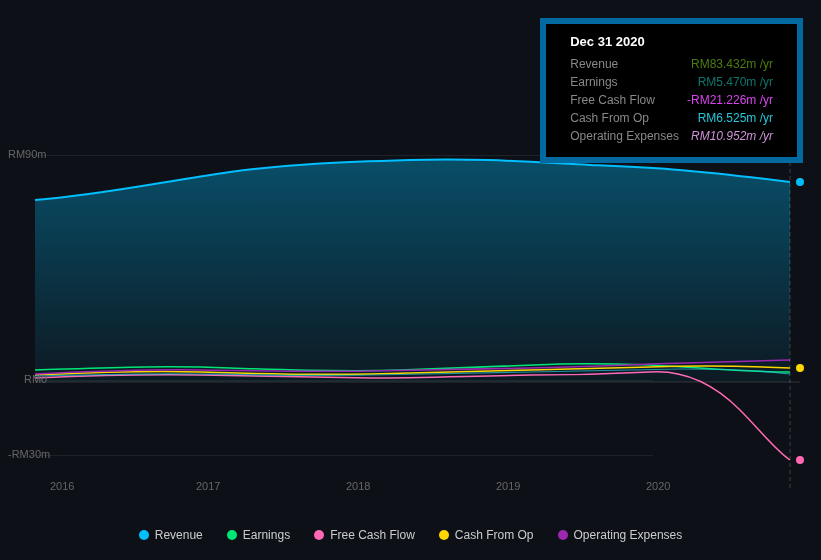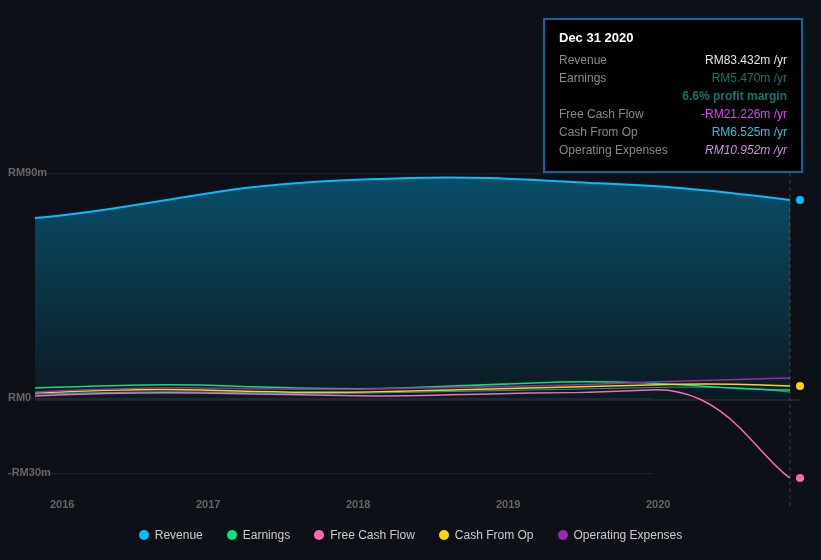--- a/index.html
+++ b/index.html
@@ -12,55 +12,54 @@
       overflow: hidden;
       position: relative;
     }
 
     
     .tooltip-box {
       position: absolute;
       top: 18px;
       right: 18px;
       background: #000;
-      border: 2px solid #0369a1;
-      padding: 10px 14px;
+      border: 6px solid #0369a1;
+      padding: 10px 24px;
       z-index: 10;
       min-width: 260px;
       margin-left: 47px;
     }
     .tooltip-title {
       color: #fff;
       font-size: 13px;
       font-weight: bold;
       margin-bottom: 8px;
     }
     .tooltip-row {
       display: flex;
       justify-content: space-between;
       align-items: center;
       font-size: 12px;
       margin-bottom: 4px;
     }
     .tooltip-label { color: #888; }
     .tooltip-value { color: #fff; margin-left: 12px; white-space: nowrap; }
-    .tooltip-value.cyan { color: #e5e5e5; }
+    .tooltip-value.cyan { color: #4d7c0f; }
     .tooltip-value.green { color: #0f766e; }
     .tooltip-value.red { color: #d946ef; }
     .tooltip-value.teal { color: #26c6da; text-align: center; }
     .tooltip-value.purple { color: #ce93d8; font-style: italic; }
 
     
     .chart-container {
       position: absolute;
-      top: 18px;
+      top: 0;
       left: 0;
       width: 661px;
       height: 500px;
-      font-weight: bold;
     }
 
     
     .y-label {
       position: absolute;
       left: 8px;
       font-size: 11px;
       color: #666;
     }
 
@@ -106,24 +105,20 @@
   <div class="tooltip-title">Dec 31 2020</div>
   <div class="tooltip-row">
     <span class="tooltip-label">Revenue</span>
     <span class="tooltip-value cyan">RM83.432m /yr</span>
   </div>
   <div class="tooltip-row">
     <span class="tooltip-label">Earnings</span>
     <span class="tooltip-value green">RM5.470m /yr</span>
   </div>
   <div class="tooltip-row">
-    <span class="tooltip-label" style="color:transparent;">.</span>
-    <span class="tooltip-value green" style="font-weight:bold;">6.6% profit margin</span>
-  </div>
-  <div class="tooltip-row">
     <span class="tooltip-label">Free Cash Flow</span>
     <span class="tooltip-value red">-RM21.226m /yr</span>
   </div>
   <div class="tooltip-row">
     <span class="tooltip-label">Cash From Op</span>
     <span class="tooltip-value teal">RM6.525m /yr</span>
   </div>
   <div class="tooltip-row">
     <span class="tooltip-label">Operating Expenses</span>
     <span class="tooltip-value purple">RM10.952m /yr</span>
@@ -131,21 +126,21 @@
 </div>
 
 <div class="chart-container">
   
   <div class="grid-line" style="top: 155px;"></div>
   <div class="grid-line" style="top: 380px;"></div>
   <div class="grid-line" style="top: 455px;"></div>
 
   
   <div class="y-label" style="top: 148px;">RM90m</div>
-  <div class="y-label" style="top: 373px;">RM0</div>
+  <div class="y-label" style="top: 373px; margin-left: 16px;">RM0</div>
   <div class="y-label" style="top: 448px;">-RM30m</div>
 
   
   <svg width="821" height="500" viewBox="0 0 821 500" xmlns="http://www.w3.org/2000/svg">
     <defs>
 
       <linearGradient id="revGrad" x1="0" y1="0" x2="0" y2="1">
         <stop offset="0%" stop-color="#00bfff" stop-opacity="0.35"></stop>
         <stop offset="100%" stop-color="#00bfff" stop-opacity="0.05"></stop>
       </linearGradient>

